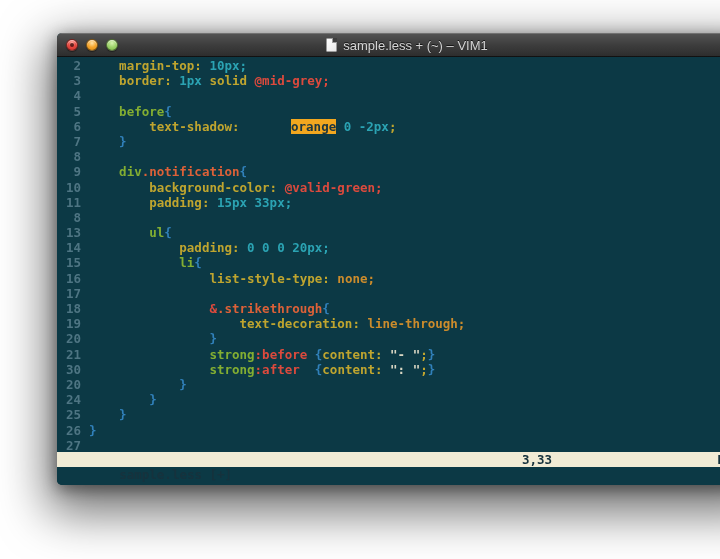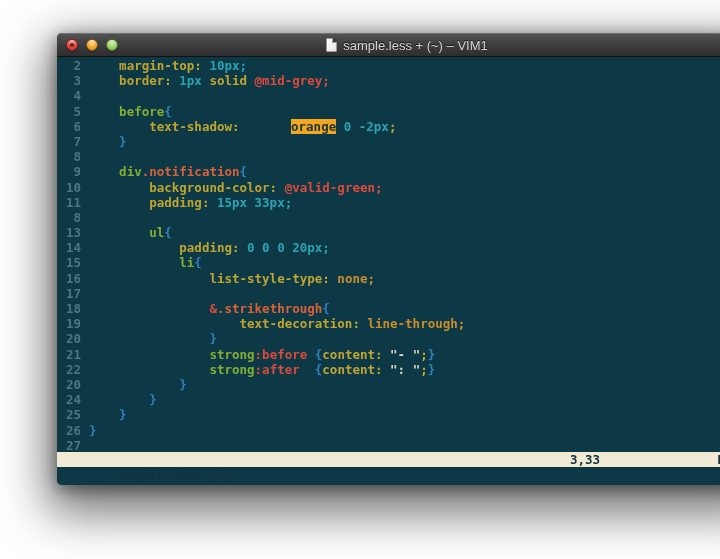--- a/index.html
+++ b/index.html
@@ -55,21 +55,21 @@
   .tk-amber{color:var(--col-amber);}
   .tk-string{color:var(--col-string);}
   .tk-plain{color:var(--col-string);}
   .tk-hl{background:var(--hl-bg);color:var(--hl-text);margin-left:44px;}
   
   .statusbar{
     flex:0 0 15px;height:15px;background:var(--status-bg);color:var(--status-text);
     font-family:"DejaVu Sans Mono", monospace;font-weight:bold;font-size:12.5px;line-height:15px;
     position:relative;white-space:pre;padding-left:2px;box-sizing:border-box;
   }
-  .ruler{position:absolute;left:465px;top:0;margin-left:48px;}
+  .ruler{position:absolute;left:465px;top:0;}
   .scrollpos{position:absolute;right:2px;top:0;}
   
   .cmdline{
     flex:0 0 18px;height:18px;background:var(--editor-bg);
     font-family:"DejaVu Sans Mono", monospace;font-weight:bold;font-size:12.5px;line-height:16px;
     color:var(--insert-blue);padding-left:2px;white-space:pre;
   }
   
   .scrollbar{
     flex:0 0 15px;width:15px;position:relative;
@@ -123,21 +123,21 @@
           <div class="row"><span class="ln">8</span><span class="code"></span></div>
           <div class="row"><span class="ln">13</span><span class="code"><span class="tk-green">        ul</span><span class="tk-blue">{</span></span></div>
           <div class="row"><span class="ln">14</span><span class="code"><span class="tk-yellow">            padding: </span><span class="tk-cyan">0 0 0 20px;</span></span></div>
           <div class="row"><span class="ln">15</span><span class="code"><span class="tk-green">            li</span><span class="tk-blue">{</span></span></div>
           <div class="row"><span class="ln">16</span><span class="code"><span class="tk-yellow">                list-style-type: </span><span class="tk-amber">none;</span></span></div>
           <div class="row"><span class="ln">17</span><span class="code"></span></div>
           <div class="row"><span class="ln">18</span><span class="code"><span class="tk-plain">                </span><span class="tk-red">&amp;</span><span class="tk-orange-cls">.strikethrough</span><span class="tk-blue">{</span></span></div>
           <div class="row"><span class="ln">19</span><span class="code"><span class="tk-yellow">                    text-decoration: </span><span class="tk-amber">line-through;</span></span></div>
           <div class="row"><span class="ln">20</span><span class="code"><span class="tk-blue">                }</span></span></div>
           <div class="row"><span class="ln">21</span><span class="code"><span class="tk-green">                strong</span><span class="tk-red">:before</span><span class="tk-plain"> </span><span class="tk-blue">{</span><span class="tk-yellow">content: </span><span class="tk-string">"- "</span><span class="tk-yellow">;</span><span class="tk-blue">}</span></span></div>
-          <div class="row"><span class="ln">22</span><span class="code"><span class="tk-green">                strong</span><span class="tk-red">:after</span><span class="tk-plain">  </span><span class="tk-blue">{</span><span class="tk-yellow">content: </span><span class="tk-string">": "</span><span class="tk-yellow">;</span><span class="tk-blue">}</span></span></div>
+          <div class="row"><span class="ln">30</span><span class="code"><span class="tk-green">                strong</span><span class="tk-red">:after</span><span class="tk-plain">  </span><span class="tk-blue">{</span><span class="tk-yellow">content: </span><span class="tk-string">": "</span><span class="tk-yellow">;</span><span class="tk-blue">}</span></span></div>
           <div class="row"><span class="ln">20</span><span class="code"><span class="tk-blue">            }</span></span></div>
           <div class="row"><span class="ln">24</span><span class="code"><span class="tk-blue">        }</span></span></div>
           <div class="row"><span class="ln">25</span><span class="code"><span class="tk-blue">    }</span></span></div>
           <div class="row"><span class="ln">26</span><span class="code"><span class="tk-blue">}</span></span></div>
           <div class="row"><span class="ln">27</span><span class="code"></span></div>
         </div>
 
       <div class="statusbar">
         <span>sample.less [+]</span>
         <span class="ruler">3,33</span>

